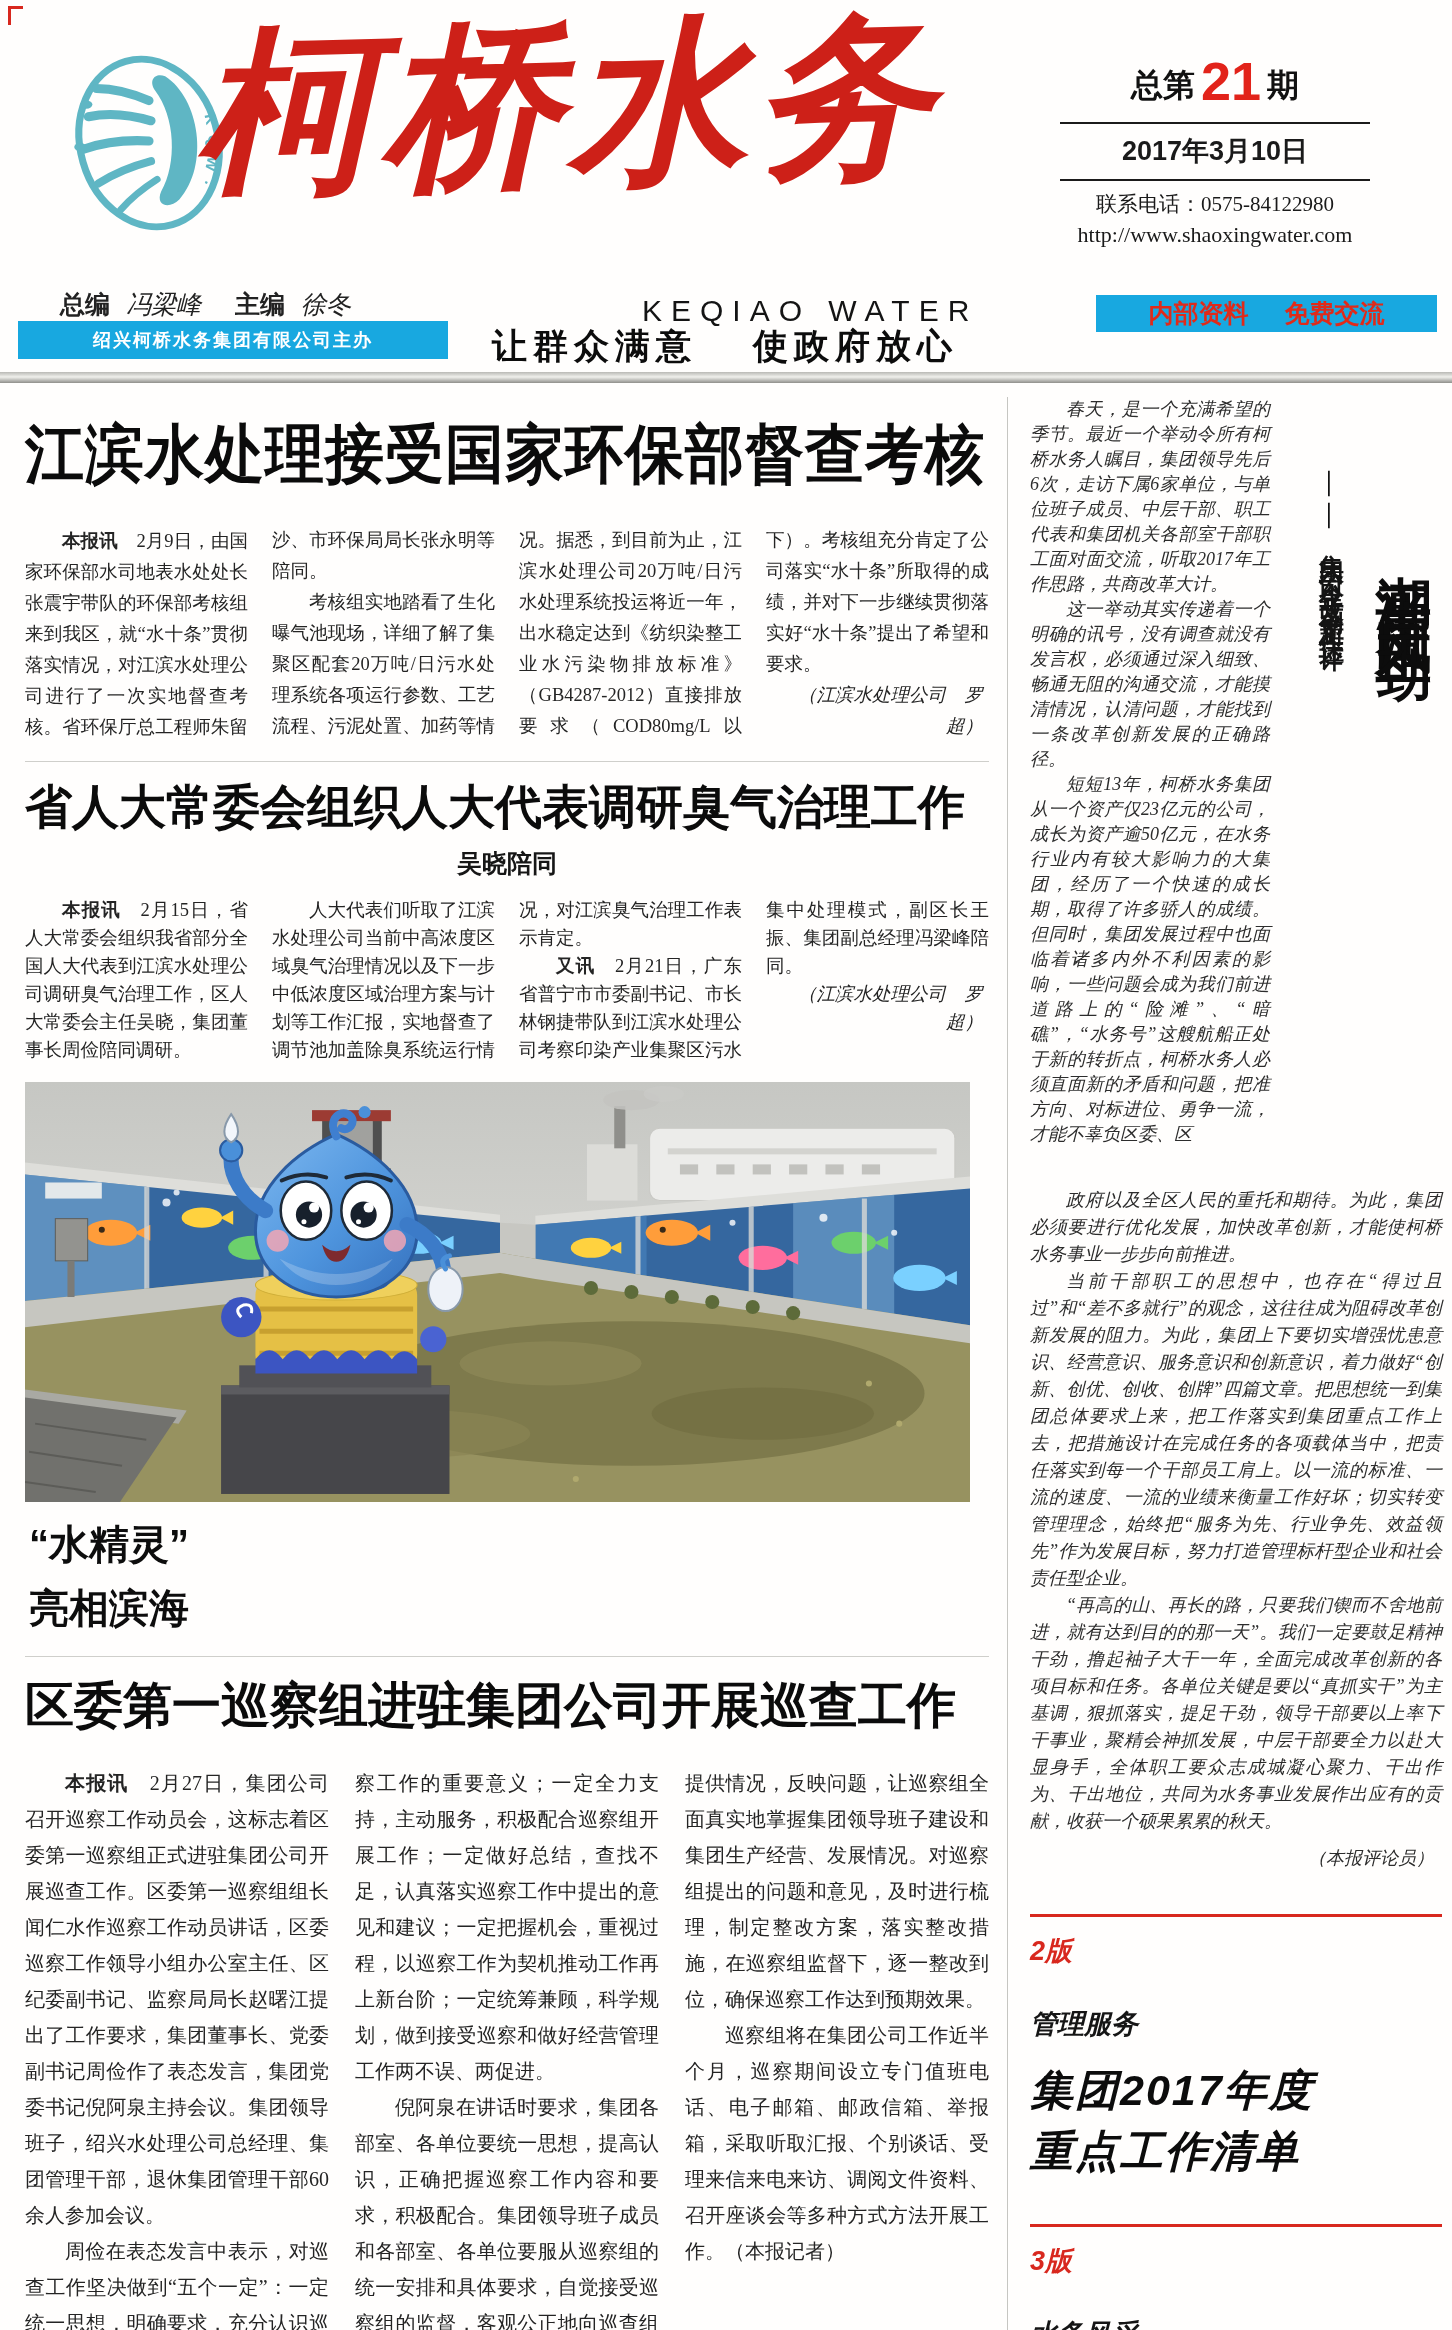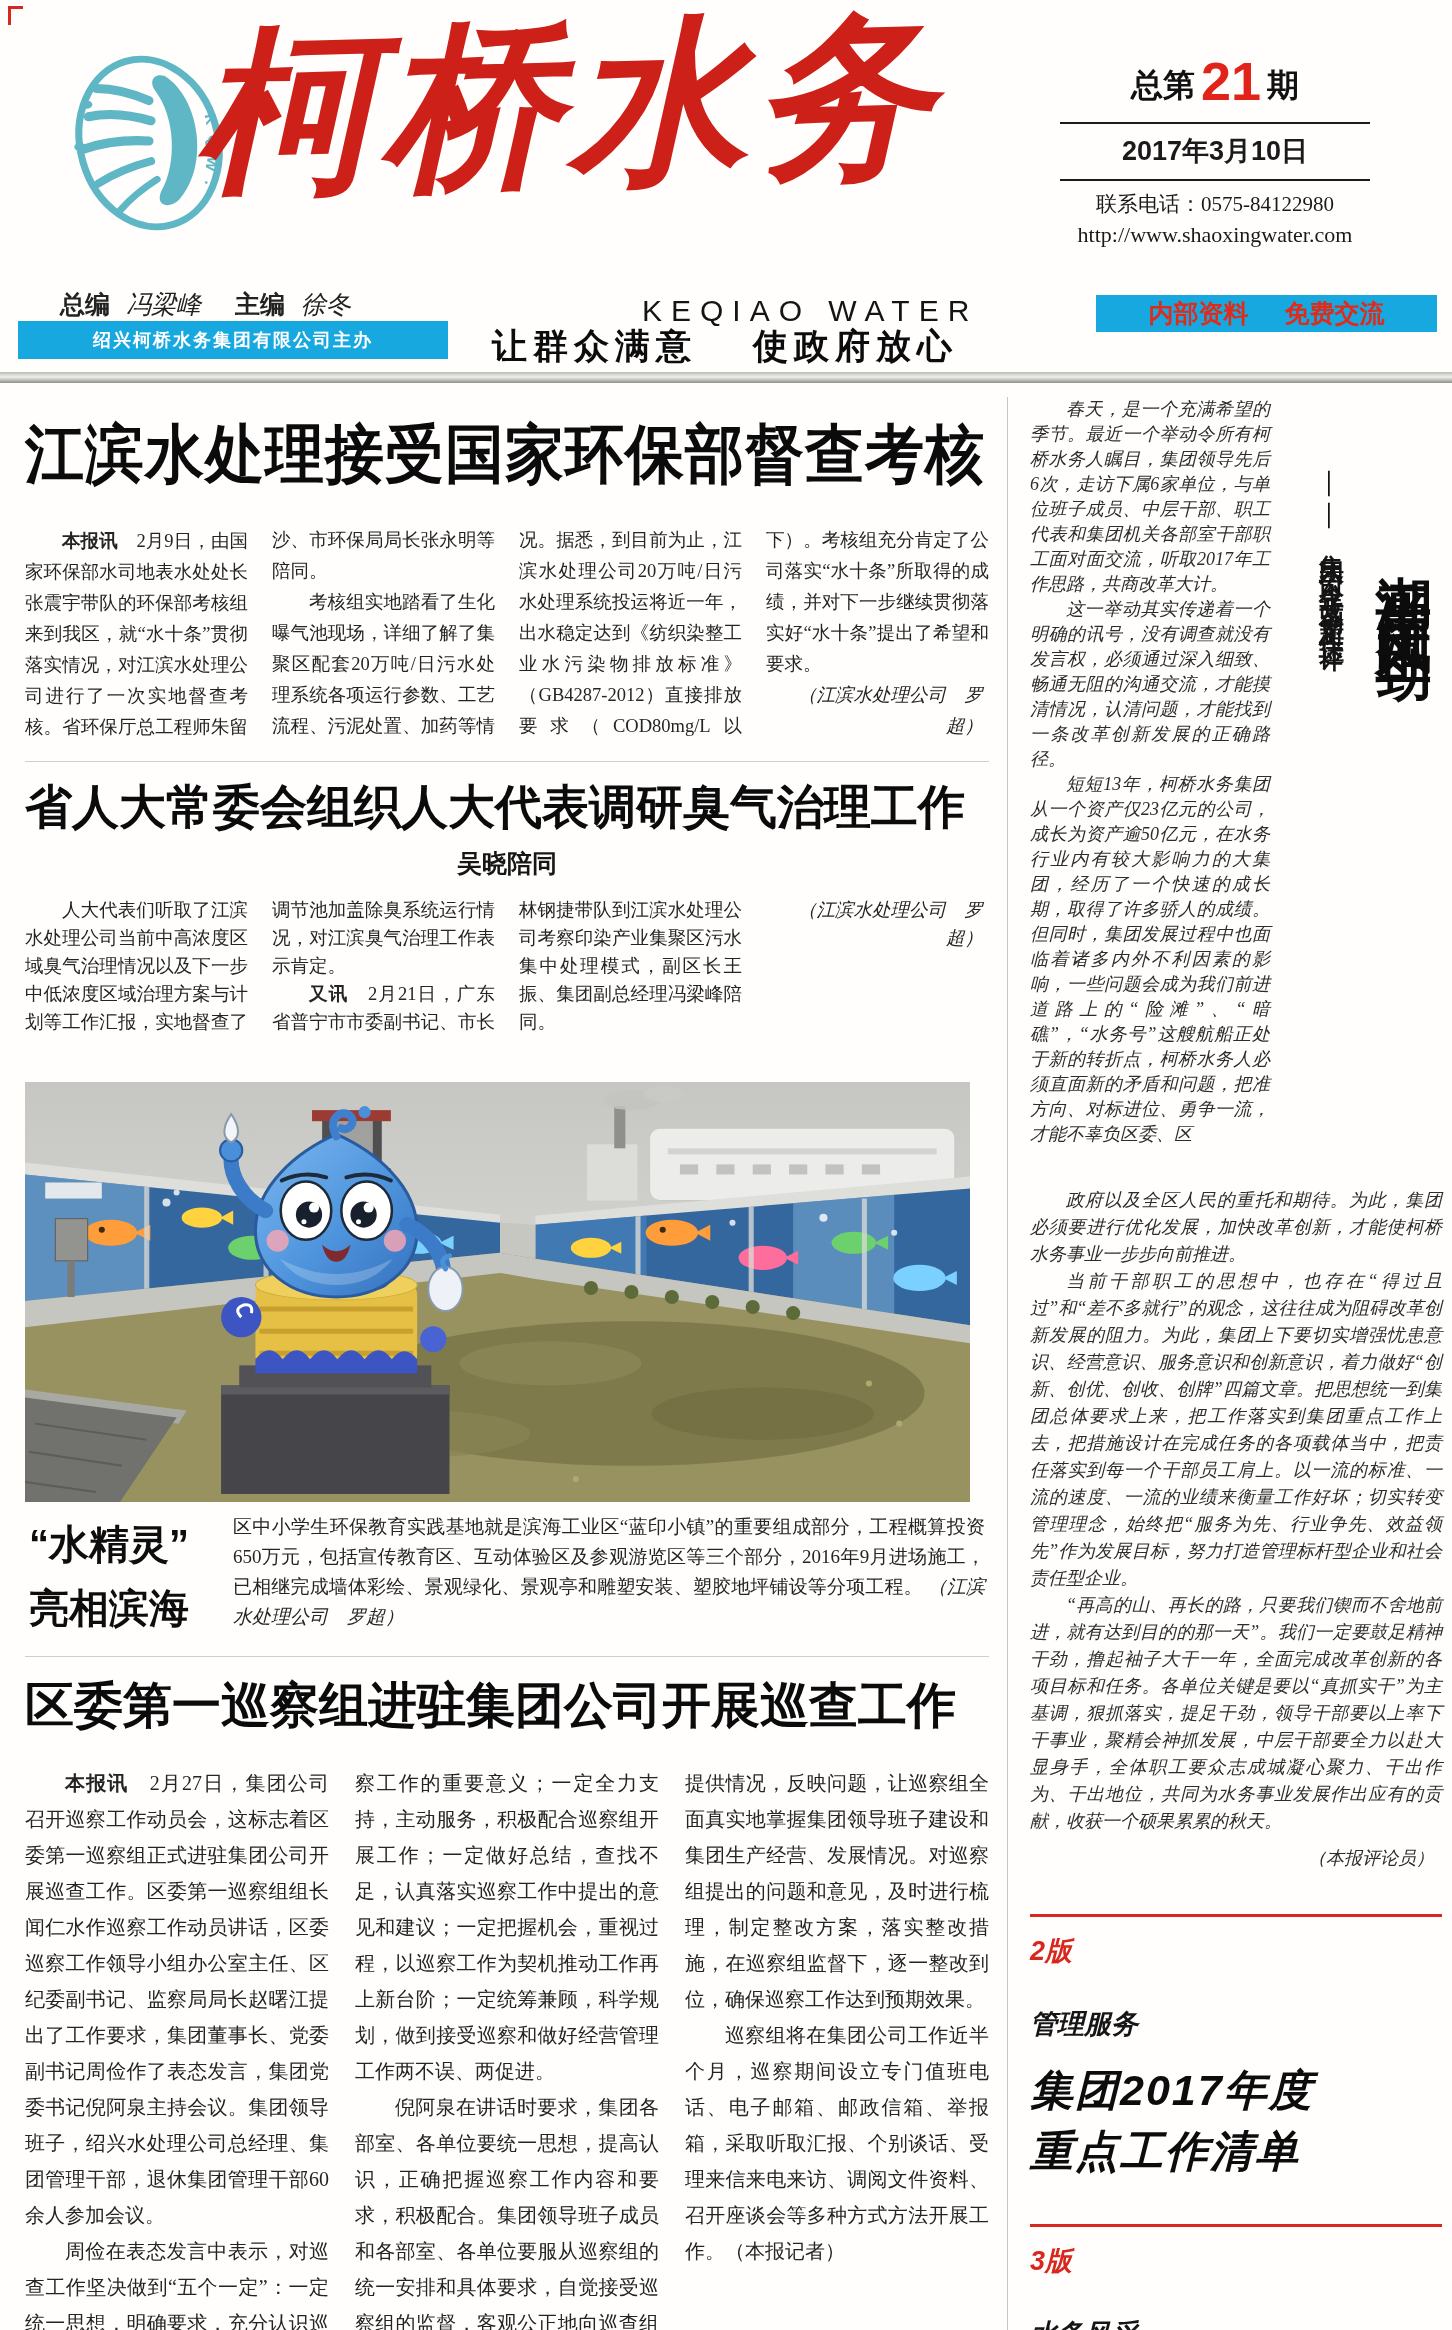--- a/index.html
+++ b/index.html
@@ -148,20 +148,21 @@
         <p><span class="lead">本报讯</span><span>　2月9日，由国家环保部水司地表水处处长张震宇带队的环保部考核组来到我区，就“水十条”贯彻落实情况，对江滨水处理公司进行了一次实地督查考核。省环保厅总工程师朱留沙、市环保局局长张永明等陪同。</span></p>
         <p>考核组实地踏看了生化曝气池现场，详细了解了集聚区配套20万吨/日污水处理系统各项运行参数、工艺流程、污泥处置、加药等情况。据悉，到目前为止，江滨水处理公司20万吨/日污水处理系统投运将近一年，出水稳定达到《纺织染整工业水污染物排放标准》（GB4287-2012）直接排放要求（COD80mg/L以下）。考核组充分肯定了公司落实“水十条”所取得的成绩，并对下一步继续贯彻落实好“水十条”提出了希望和要求。</p>
         <p class="byline-p">（江滨水处理公司　罗超）</p>
       </div>
 
       <hr class="sep">
 
       <h2 class="hl2">省人大常委会组织人大代表调研臭气治理工作</h2>
       <div class="subhead">吴晓陪同</div>
       <div class="body4 a2body">
+        <p><span class="lead">本报讯</span><span>　2月15日，省人大常委会组织我省部分全国人大代表到江滨水处理公司调研臭气治理工作，区人大常委会主任吴晓，集团董事长周俭陪同调研。</span></p>
         <p>人大代表们听取了江滨水处理公司当前中高浓度区域臭气治理情况以及下一步中低浓度区域治理方案与计划等工作汇报，实地督查了调节池加盖除臭系统运行情况，对江滨臭气治理工作表示肯定。</p>
         <p><span class="lead">又讯</span><span>　2月21日，广东省普宁市市委副书记、市长林钢捷带队到江滨水处理公司考察印染产业集聚区污水集中处理模式，副区长王振、集团副总经理冯梁峰陪同。</span></p>
         <p class="byline-p">（江滨水处理公司　罗超）</p>
       </div>
 
       <figure class="photo">
         <svg width="945" height="420" viewBox="0 0 935 418" preserveAspectRatio="none">
           <defs>
             <linearGradient id="sky" x1="0" y1="0" x2="0" y2="1">
               <stop offset="0" stop-color="#c6c7c3"></stop>
@@ -317,24 +318,20 @@
             <path d="M288,162 q-7,-10 4,-13" stroke="#4a90d9" stroke-width="5" fill="none" stroke-linecap="round"></path>
           </g>
         </svg>
       </figure>
 
       <div class="caption-row">
         <div class="cap-title">
           <div>“水精灵”</div>
           <div>亮相滨海</div>
         </div>
-        <div class="cap-text">
-          <span>区中小学生环保教育实践基地就是滨海工业区“蓝印小镇”的重要组成部分，工程概算投资650万元，包括宣传教育区、互动体验区及参观游览区等三个部分，2016年9月进场施工，已相继完成墙体彩绘、景观绿化、景观亭和雕塑安装、塑胶地坪铺设等分项工程。</span>
-          <span class="cap-byline">（江滨水处理公司　罗超）</span>
-        </div>
       </div>
 
       <hr class="sep">
 
       <h2 class="hl3">区委第一巡察组进驻集团公司开展巡查工作</h2>
       <div class="body3">
         <p><span class="lead">本报讯</span><span>　2月27日，集团公司召开巡察工作动员会，这标志着区委第一巡察组正式进驻集团公司开展巡查工作。区委第一巡察组组长闻仁水作巡察工作动员讲话，区委巡察工作领导小组办公室主任、区纪委副书记、监察局局长赵曙江提出了工作要求，集团董事长、党委副书记周俭作了表态发言，集团党委书记倪阿泉主持会议。集团领导班子，绍兴水处理公司总经理、集团管理干部，退休集团管理干部60余人参加会议。</span></p>
         <p>周俭在表态发言中表示，对巡查工作坚决做到“五个一定”：一定统一思想，明确要求，充分认识巡察工作的重要意义；一定全力支持，主动服务，积极配合巡察组开展工作；一定做好总结，查找不足，认真落实巡察工作中提出的意见和建议；一定把握机会，重视过程，以巡察工作为契机推动工作再上新台阶；一定统筹兼顾，科学规划，做到接受巡察和做好经营管理工作两不误、两促进。</p>
         <p>倪阿泉在讲话时要求，集团各部室、各单位要统一思想，提高认识，正确把握巡察工作内容和要求，积极配合。集团领导班子成员和各部室、各单位要服从巡察组的统一安排和具体要求，自觉接受巡察组的监督，客观公正地向巡查组提供情况，反映问题，让巡察组全面真实地掌握集团领导班子建设和集团生产经营、发展情况。对巡察组提出的问题和意见，及时进行梳理，制定整改方案，落实整改措施，在巡察组监督下，逐一整改到位，确保巡察工作达到预期效果。</p>
         <p>巡察组将在集团公司工作近半个月，巡察期间设立专门值班电话、电子邮箱、邮政信箱、举报箱，采取听取汇报、个别谈话、受理来信来电来访、调阅文件资料、召开座谈会等多种方式方法开展工作。（本报记者）</p>

